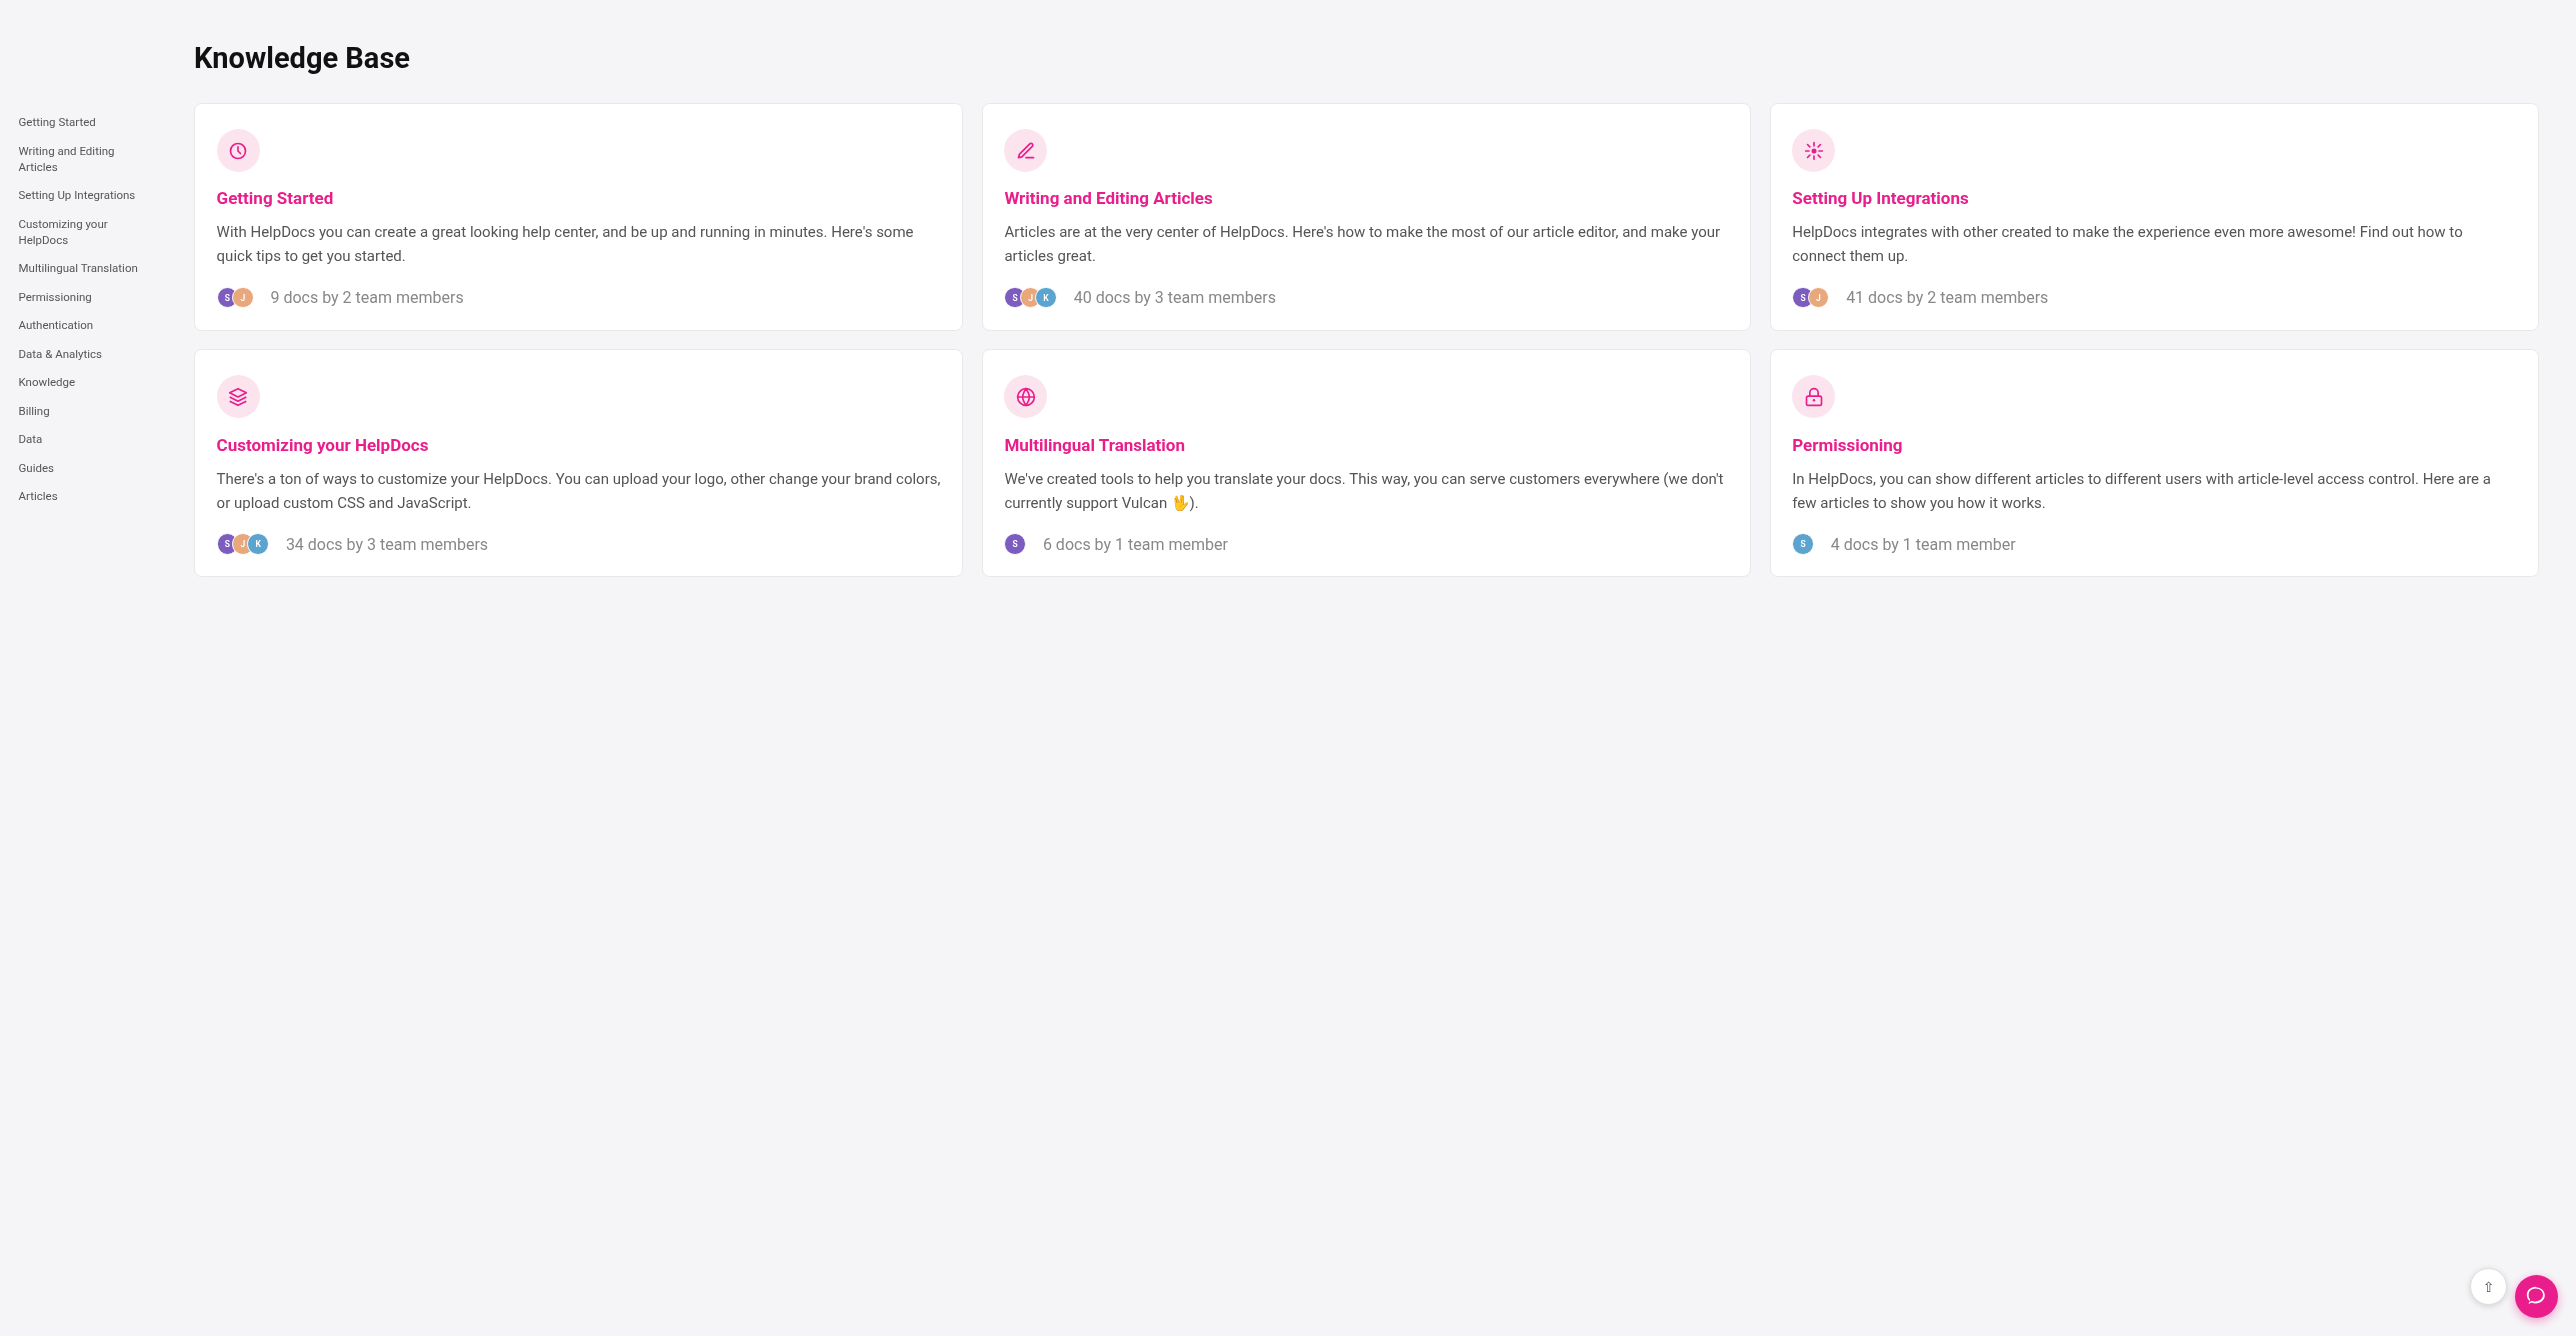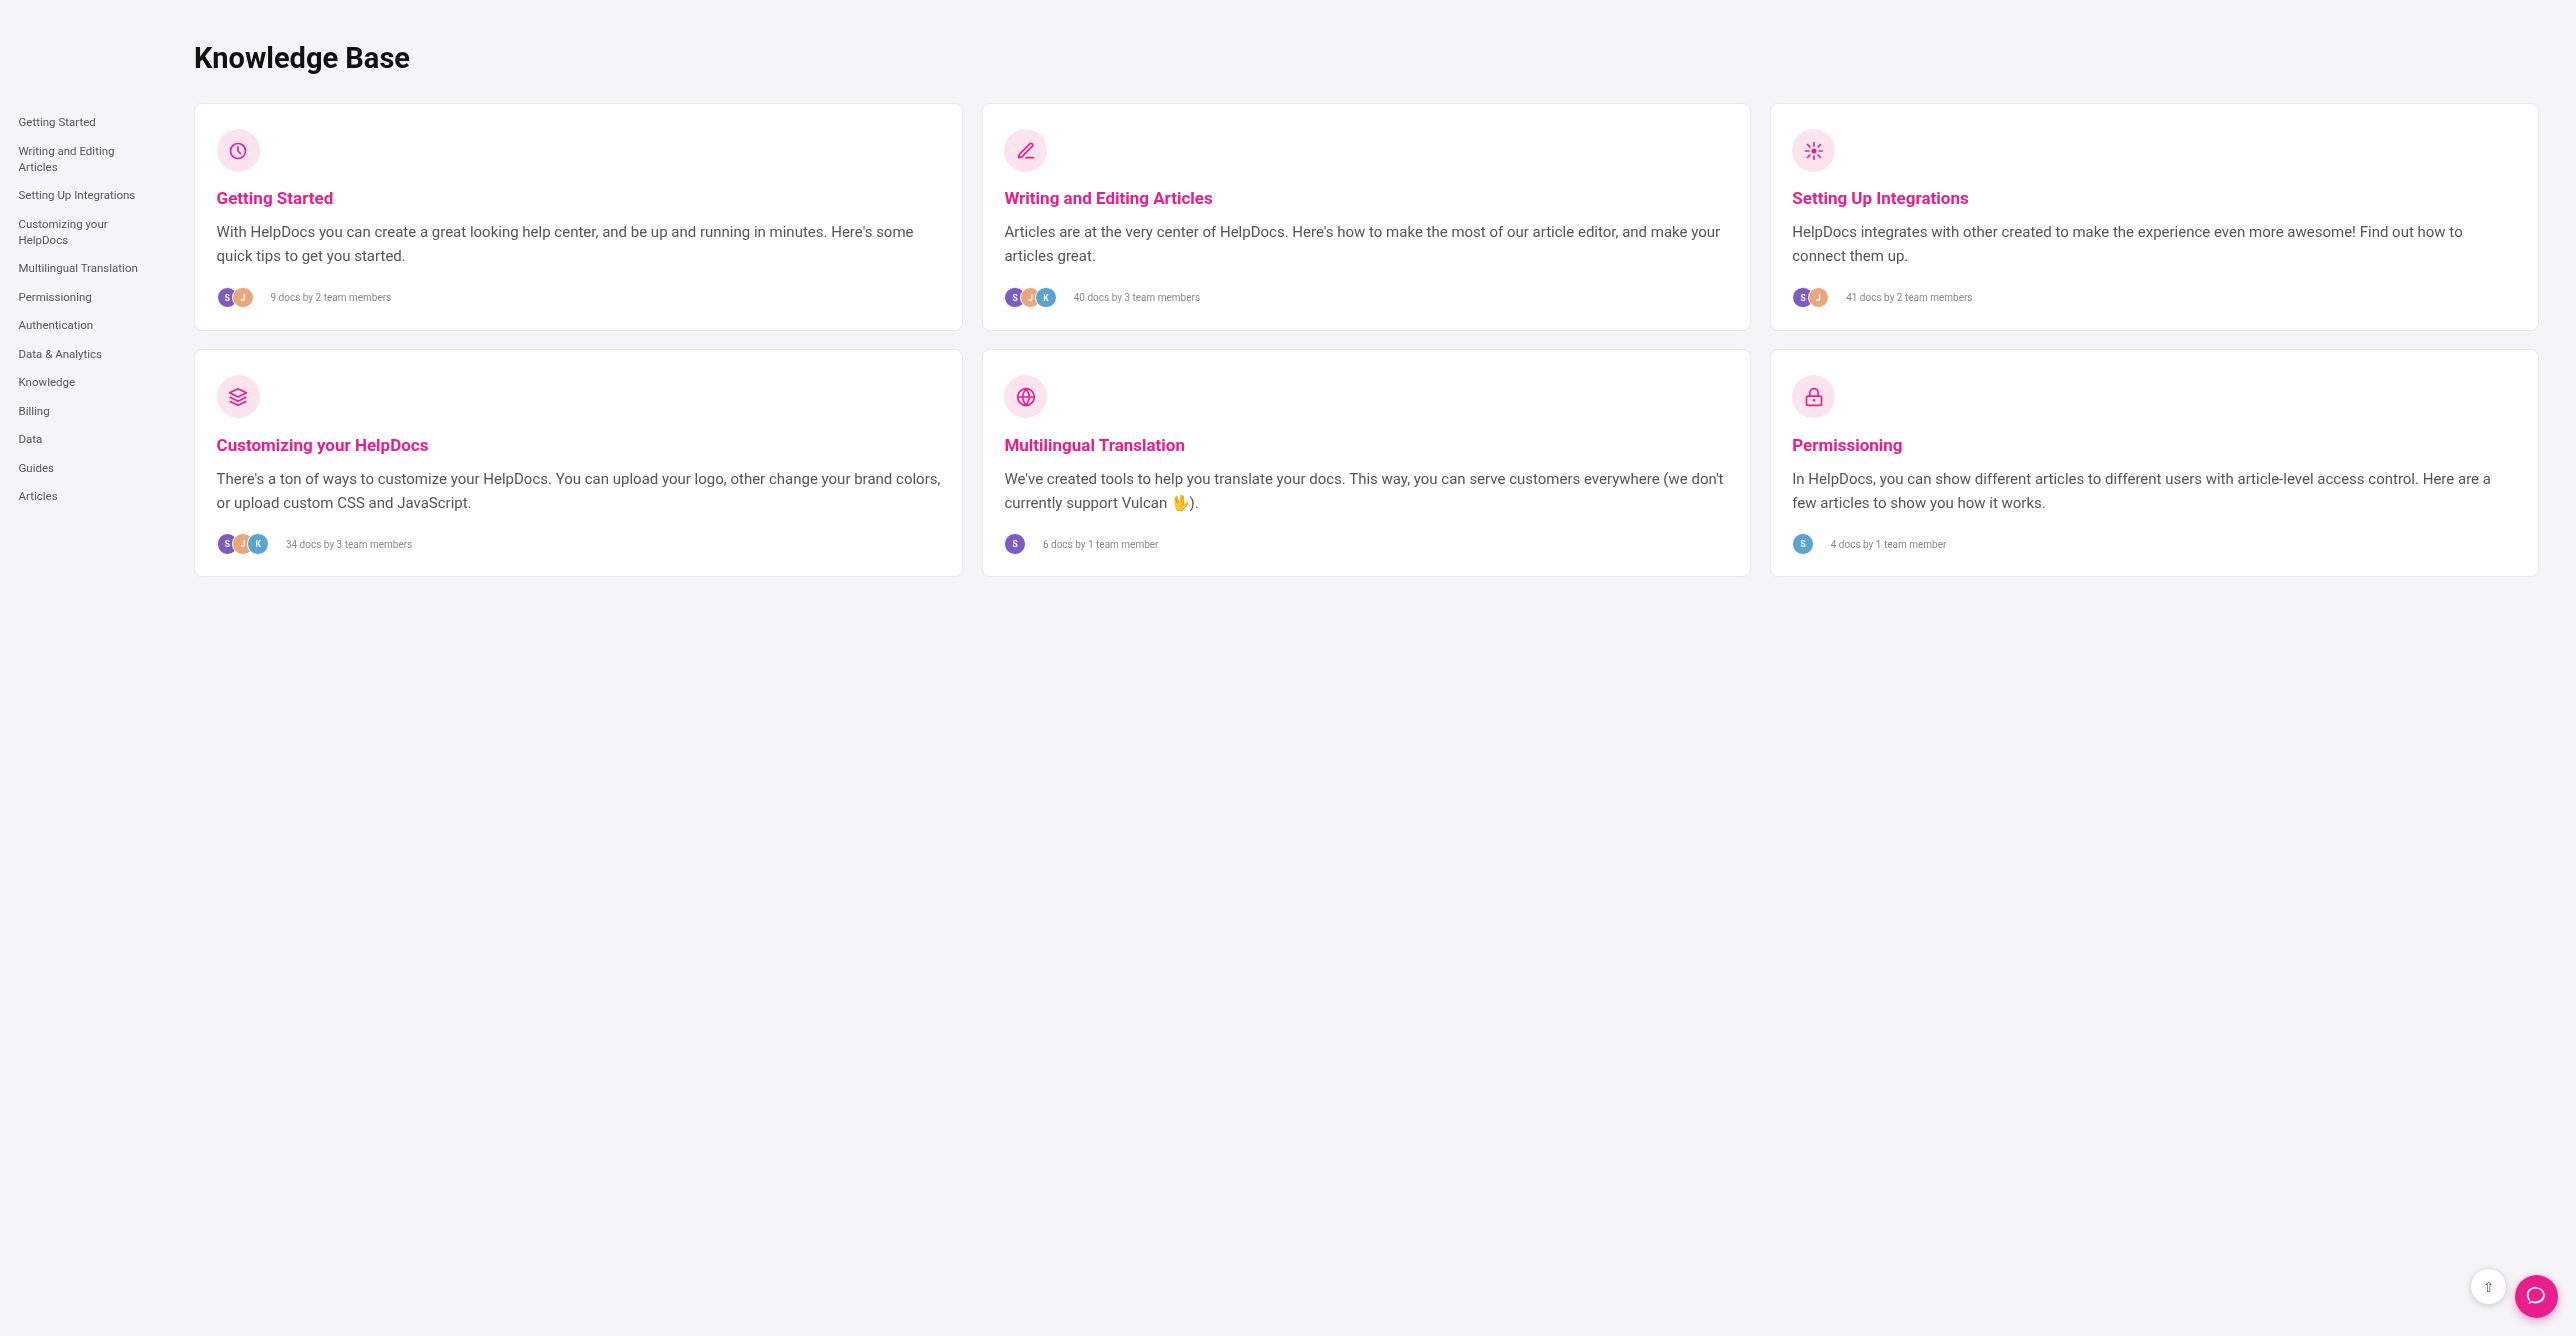--- a/index.html
+++ b/index.html
@@ -105,21 +105,21 @@
       font-size: 8.5px;
       font-weight: 600;
       color: #fff;
       overflow: hidden;
     }
     .avatar:last-child { margin-right: 0; }
     .av1 { background: #7c5cbf; }
     .av2 { background: #e8a87c; }
     .av3 { background: #5ba4cf; }
     .meta-text {
-      font-size: 10px;
+      font-size: 16px;
       color: #888;
       margin-left: 9.2px;
     }
     
     .scroll-top {
       position: fixed;
       bottom: 31px;
       right: 69px;
       width: 37px;
       height: 37px;

